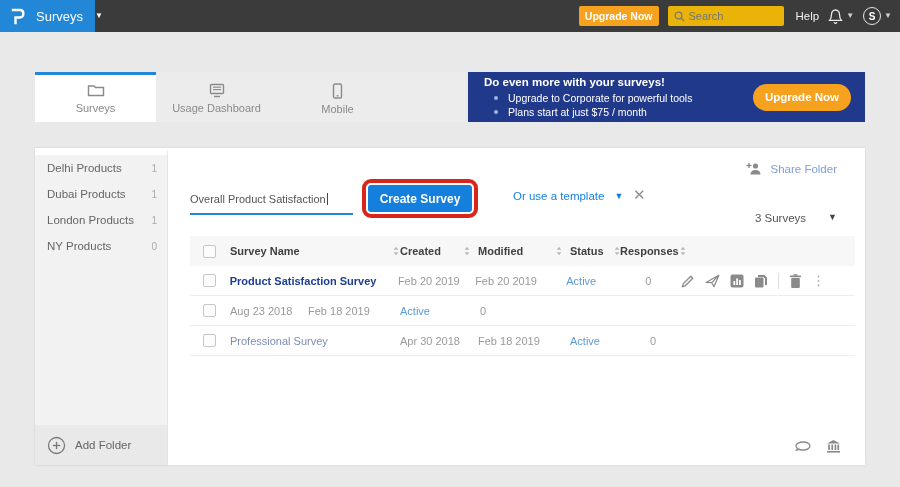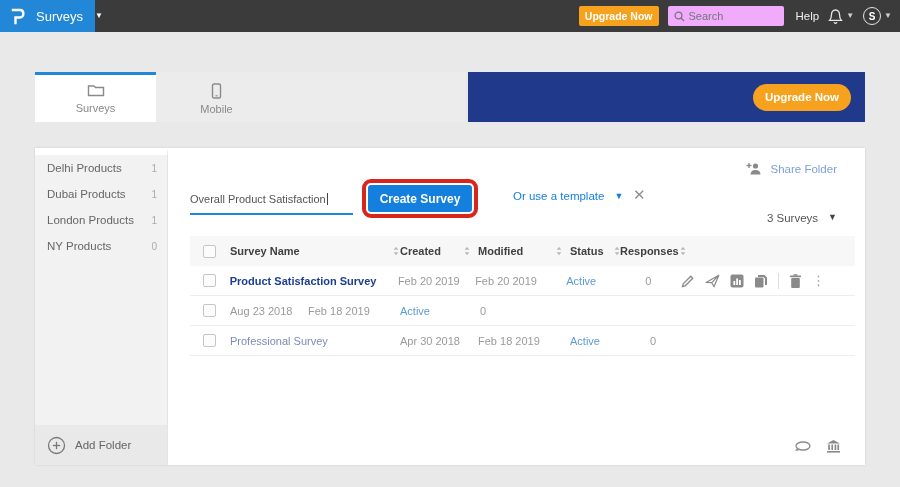--- a/index.html
+++ b/index.html
@@ -5,21 +5,21 @@
   * { margin:0; padding:0; box-sizing:border-box; }
   html,body { width:900px; height:487px; font-family:"Liberation Sans",sans-serif; background:#e9e9e9; overflow:hidden; position:relative; }
   svg { display:block; }
   
   .topbar { position:absolute; top:0; left:0; width:900px; height:32px; background:#3b3b3b; display:flex; align-items:center; z-index:5; }
   .logo-block { width:95px; height:32px; background:#2187d6; display:flex; align-items:center; padding-left:10px; gap:10px; cursor:pointer; }
   .app-menu-label { font-size:13px; color:#fff; }
   .caret { font-size:8px; color:#fff; line-height:1; margin-left:2px; }
   .topbar-right { margin-left:auto; display:flex; align-items:center; gap:9px; padding-right:8px; }
   .upgrade-btn { background:#f6a21e; color:#fff; font-weight:bold; font-size:10.5px; border:none; padding:0 6px; border-radius:2px; height:20px; line-height:20px; cursor:pointer; font-family:"Liberation Sans",sans-serif; }
-  .search-box { width:116px; height:20px; background:#f0abfc; border-radius:2px; display:flex; align-items:center; padding:0 6px; gap:4px; }
+  .search-box { width:116px; height:20px; background:#eab308; border-radius:2px; display:flex; align-items:center; padding:0 6px; gap:4px; }
   .search-box input { border:none; outline:none; font-size:11px; width:100%; color:#555; background:transparent; font-family:"Liberation Sans",sans-serif; }
   .help { color:#f0f0f0; font-size:11.5px; margin-left:3px; }
   .bell-wrap, .avatar-wrap { display:flex; align-items:center; gap:3px; }
   .caret-dim { color:#cfcfcf; font-size:8px; line-height:1; }
   .avatar { width:18px; height:18px; border:1.5px solid #e5e5e5; border-radius:50%; color:#fff; font-size:10px; display:flex; align-items:center; justify-content:center; font-weight:bold; }
   
   .tabsrow { position:absolute; top:72px; left:35px; width:830px; height:50px; display:flex; }
   .tabs-strip { width:430px; height:50px; background:#ececec; display:flex; }
   .tab { width:121px; height:50px; display:flex; flex-direction:column; align-items:center; justify-content:center; gap:4px; color:#8a8a8a; font-size:11px; border-top:3px solid transparent; cursor:pointer; }
   .tab.active { background:#fff; border-top:3px solid #2187d6; }
@@ -43,21 +43,21 @@
   .share-folder { position:absolute; top:14px; right:28px; display:flex; align-items:center; gap:8px; color:#7f9ddb; font-size:11.5px; cursor:pointer; }
   
   .create-row { position:absolute; top:32px; left:22px; right:0; height:42px; }
   .survey-input { position:absolute; left:0; top:6px; width:163px; border:none; border-bottom:2px solid #2187d6; font-size:11px; color:#555; padding:7px 0 8px 0; display:flex; white-space:nowrap; }
   .input-caret { width:1px; background:#444; height:12px; margin-left:1px; }
   .annot { position:absolute; left:172px; top:-1px; border:4px solid #d9261c; border-radius:9px; padding:2px; }
   .create-btn { background:#157fdd; color:#fff; font-weight:bold; font-size:12px; border:none; border-radius:3px; height:27px; width:104px; cursor:pointer; font-family:"Liberation Sans",sans-serif; }
   .template-link { position:absolute; left:323px; top:10px; color:#157fdd; font-size:11.5px; display:flex; gap:10px; align-items:center; cursor:pointer; }
   .template-link .caret-b { color:#157fdd; font-size:9px; }
   .close-x { position:absolute; left:443px; top:6px; color:#909090; font-size:15px; cursor:pointer; }
-  .surveys-count { position:absolute; top:64px; right:28px; color:#555; font-size:11.5px; display:flex; gap:10px; cursor:pointer; }
+  .surveys-count { position:absolute; top:64px; right:28px; color:#555; font-size:11.5px; display:flex; gap:22px; cursor:pointer; }
   .surveys-count .caret-b { color:#444; font-size:9px; }
   
   .table { position:absolute; top:88px; left:22px; right:10px; }
   .thead { height:30px; background:#f7f7f7; display:flex; align-items:center; }
   .trow { height:30px; display:flex; align-items:center; border-bottom:1px solid #ededed; }
   .ccheck { width:40px; padding-left:13px; }
   .checkbox { display:block; width:13px; height:13px; border:1px solid #c6c6c6; border-radius:2px; background:#fcfcfc; cursor:pointer; }
   .cname { width:170px; display:flex; align-items:center; justify-content:space-between; padding-right:1px; }
   .ccreated { width:78px; display:flex; align-items:center; justify-content:space-between; padding-right:8px; }
   .cmodified { width:92px; display:flex; align-items:center; justify-content:space-between; padding-right:8px; }
@@ -121,29 +121,47 @@
     <div class="tab active">
       <span>
         <svg width="18" height="15" viewBox="0 0 18 15">
             <path d="M1.5 3 V12.5 H16.5 V4.5 H8.5 L7 3 Z" fill="none" stroke="#8a8a8a" stroke-width="1.4"></path>
           </svg>
       </span>
       <span>Surveys</span>
     </div>
     <div class="tab">
       <span>
+        <svg width="18" height="15" viewBox="0 0 18 15">
+            <rect x="2.5" y="1.5" width="13" height="9" rx="1" fill="none" stroke="#8a8a8a" stroke-width="1.4"></rect>
+            <line x1="5" y1="4.2" x2="13" y2="4.2" stroke="#8a8a8a" stroke-width="1.1"></line>
+            <line x1="5" y1="6.6" x2="13" y2="6.6" stroke="#8a8a8a" stroke-width="1.1"></line>
+            <line x1="6" y1="13.5" x2="12" y2="13.5" stroke="#8a8a8a" stroke-width="1.4"></line>
+          </svg>
+      </span>
+      <span>Usage Dashboard</span>
+    </div>
+    <div class="tab">
+      <span>
         <svg width="11" height="16" viewBox="0 0 11 16">
             <rect x="1.5" y="1" width="8" height="14" rx="1.5" fill="none" stroke="#8a8a8a" stroke-width="1.4"></rect>
             <line x1="4.5" y1="12.8" x2="6.5" y2="12.8" stroke="#8a8a8a" stroke-width="1.2"></line>
           </svg>
       </span>
       <span>Mobile</span>
     </div>
   </div>
   <div class="banner">
+    <div class="banner-text">
+      <div class="banner-title">Do even more with your surveys!</div>
+      <ul class="banner-bullets">
+        <li>Upgrade to Corporate for powerful tools</li>
+        <li>Plans start at just $75 / month</li>
+      </ul>
+    </div>
     <button class="banner-btn">Upgrade Now</button>
   </div>
 </div>
 
 <div class="content">
   <div class="sidebar">
     <div class="side-item">
       <span class="side-label">Delhi Products</span>
       <span class="side-count">1</span>
     </div>

